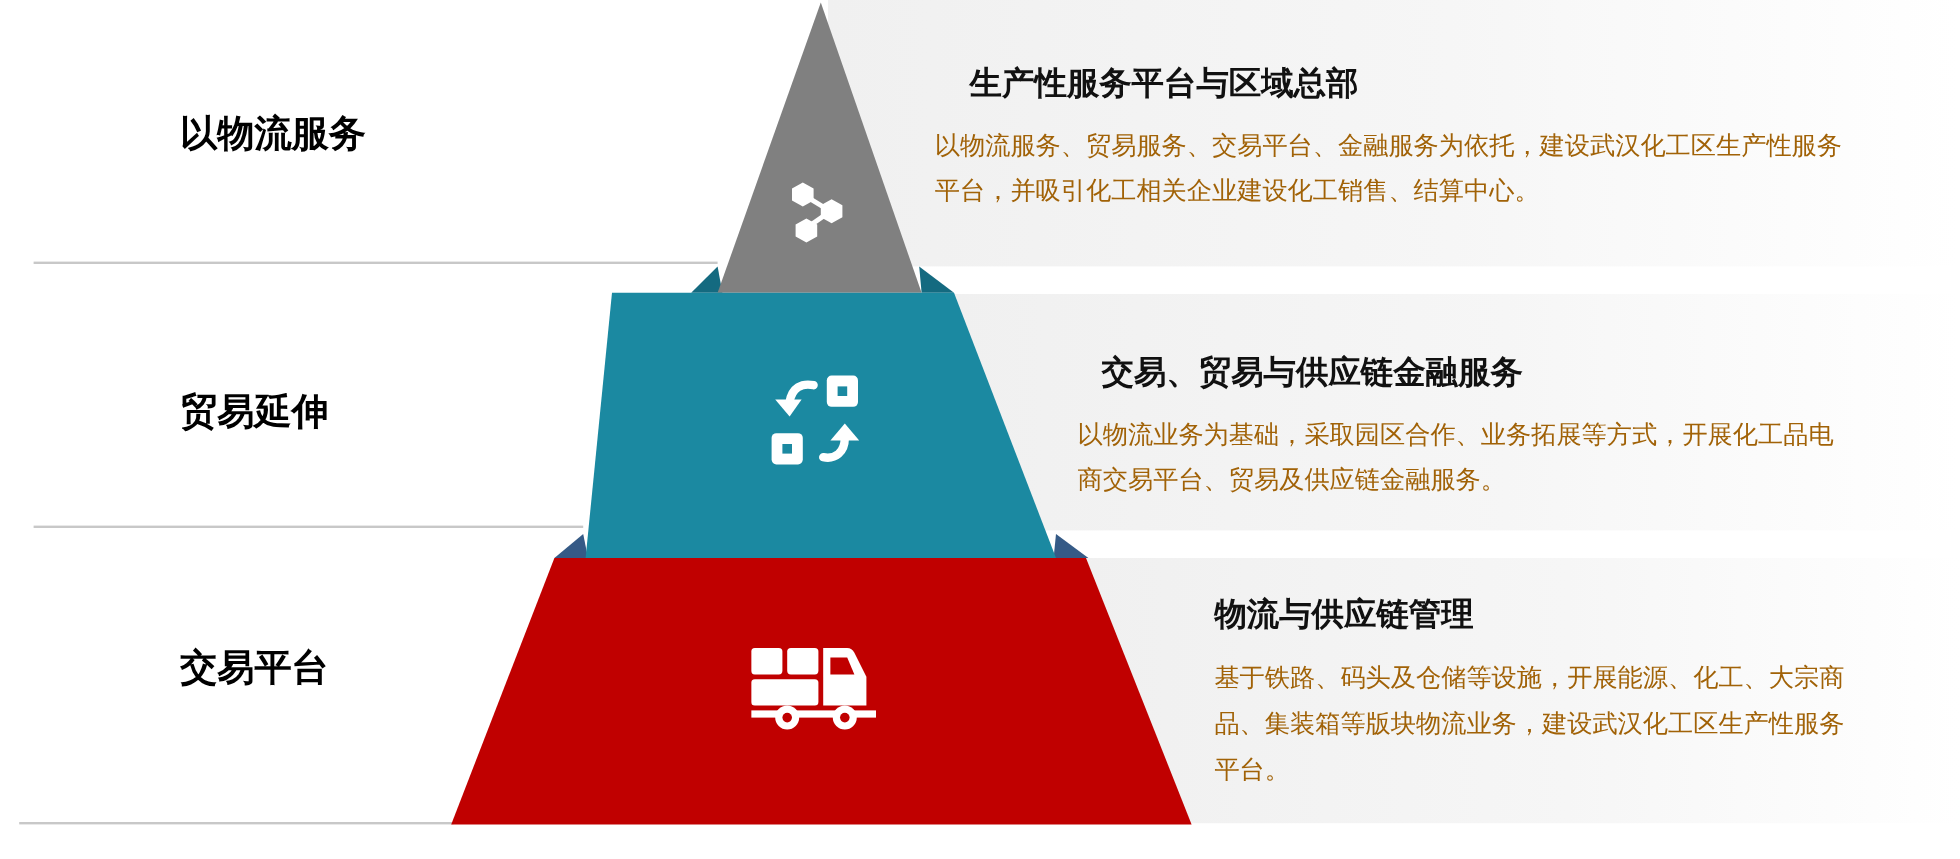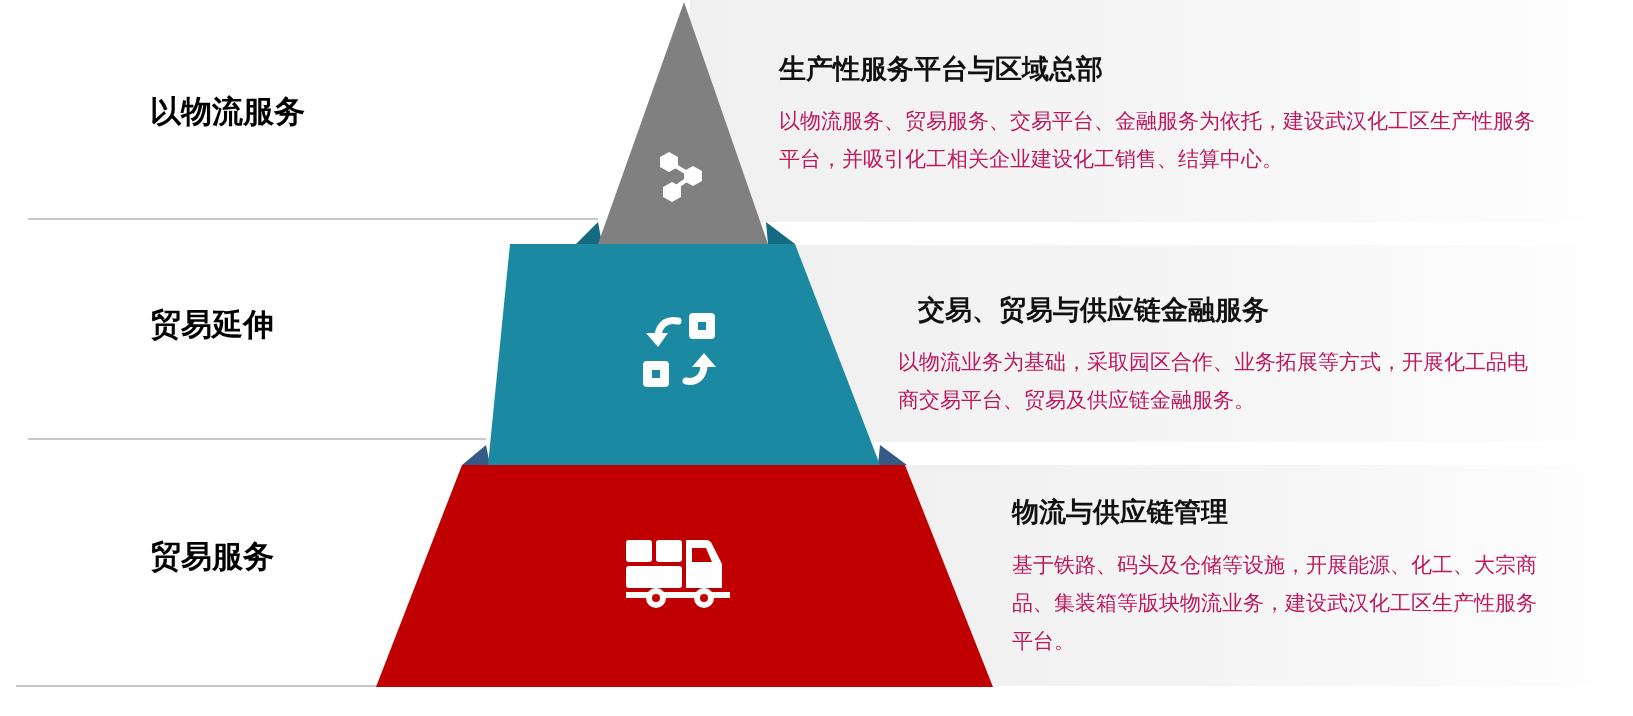--- a/index.html
+++ b/index.html
@@ -24,21 +24,21 @@
     .side-label {
       position: absolute; font-size: 31px; font-weight: bold; color: #000;
       letter-spacing: 0px; white-space: nowrap;
     }
 
     .block-title {
       position: absolute; font-size: 27px; font-weight: bold; color: #111;
       white-space: nowrap;
     }
     .block-desc {
-      position: absolute; font-size: 21px; line-height: 38px; color: #be185d;
+      position: absolute; font-size: 21px; line-height: 38px; color: #a16207;
     }
 
     .icon { position: absolute; }
   </style>
 </head>
 <body>
 
 <div id="panel-1" class="panel"></div>
 <div id="panel-2" class="panel"></div>
 <div id="panel-3" class="panel"></div>
@@ -92,23 +92,23 @@
   <path d="M60,2 L80,2 Q84,2 86,6 L96,26 L96,50 L60,50 Z" fill="#fff"></path>
   <polygon points="66,10 80,10 86,24 66,24" fill="#c00000"></polygon>
   <rect x="0" y="54" width="104" height="6" fill="#fff"></rect>
   <circle cx="30" cy="60" r="10" fill="#fff"></circle>
   <circle cx="30" cy="60" r="4" fill="#c00000"></circle>
   <circle cx="78" cy="60" r="10" fill="#fff"></circle>
   <circle cx="78" cy="60" r="4" fill="#c00000"></circle>
 </svg>
 
 <div class="side-label" style="left:150px; top:91px;">以物流服务</div>
-<div class="side-label" style="left:150px; top:304px;font-family:Liberation Serif, serif;">贸易延伸</div>
-<div class="side-label" style="left:150px; top:536px;">贸易服务</div>
+<div class="side-label" style="left:150px; top:322px;font-family:Liberation Serif, serif;">贸易延伸</div>
+<div class="side-label" style="left:150px; top:536px;">交易平台</div>
 
-<div class="block-title" style="left:779px; top:51px;text-align:center;">生产性服务平台与区域总部</div>
+<div class="block-title" style="left:808px; top:51px;text-align:center;">生产性服务平台与区域总部</div>
 <div class="block-desc" style="left:779px; top:102px; width:775px;">以物流服务、贸易服务、交易平台、金融服务为依托，建设武汉化工区生产性服务平台，并吸引化工相关企业建设化工销售、结算中心。</div>
 
 <div class="block-title" style="left:918px; top:292px;">交易、贸易与供应链金融服务</div>
 <div class="block-desc" style="left:898px; top:343px; width:645px;font-family:Liberation Serif, serif;">以物流业务为基础，采取园区合作、业务拓展等方式，开展化工品电商交易平台、贸易及供应链金融服务。</div>
 
 <div class="block-title" style="left:1012px; top:494px;text-align:center;">物流与供应链管理</div>
 <div class="block-desc" style="left:1012px; top:546px; width:535px;">基于铁路、码头及仓储等设施，开展能源、化工、大宗商品、集装箱等版块物流业务，建设武汉化工区生产性服务平台。</div>
 
 </body></html>

